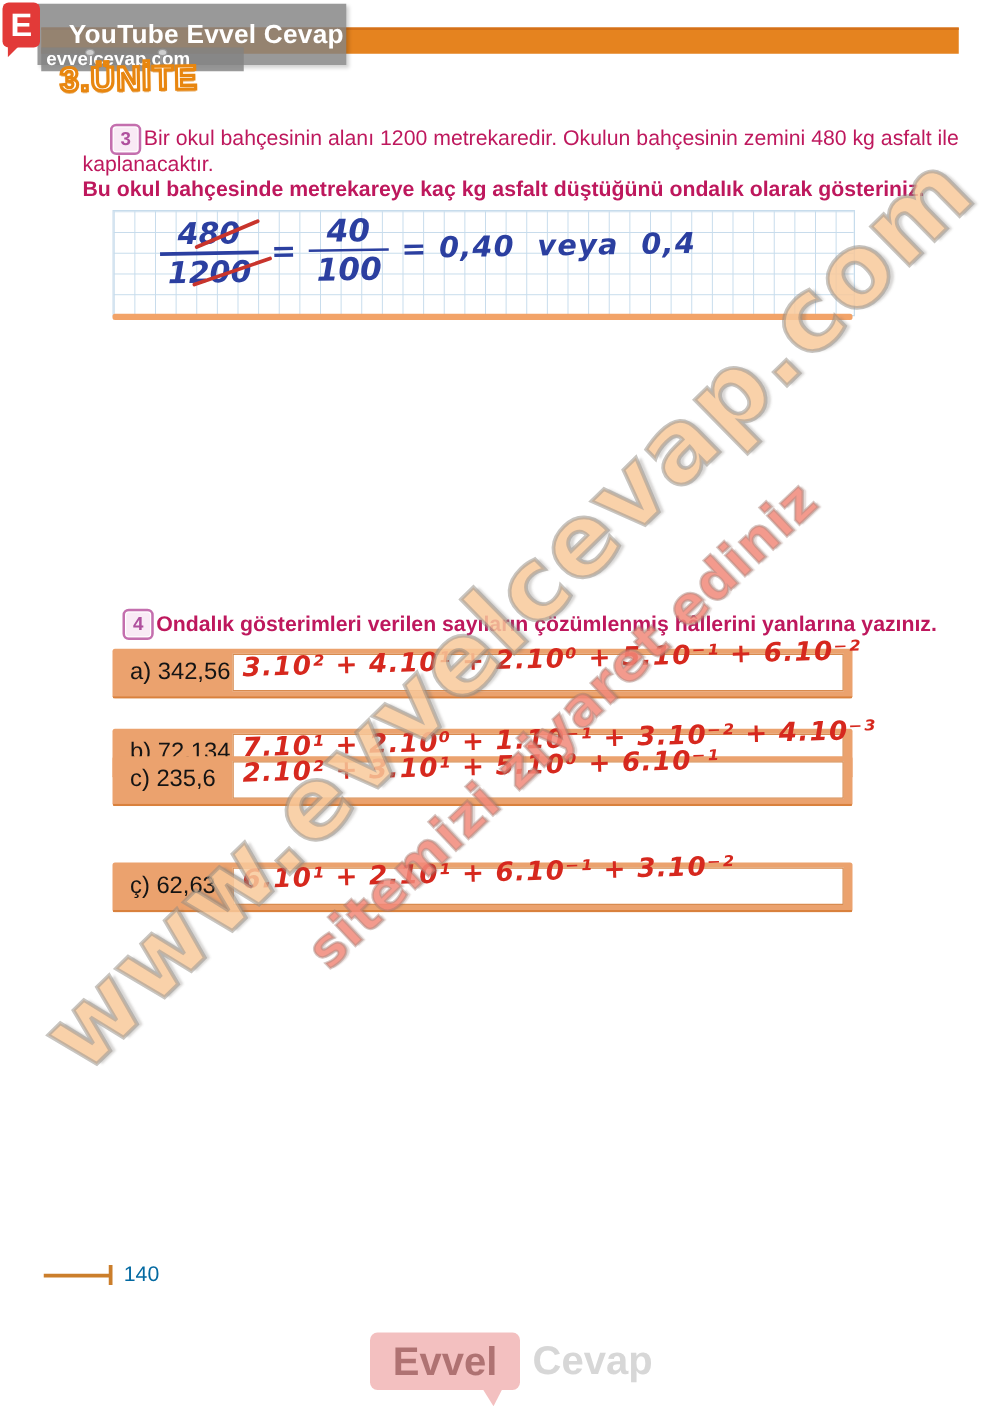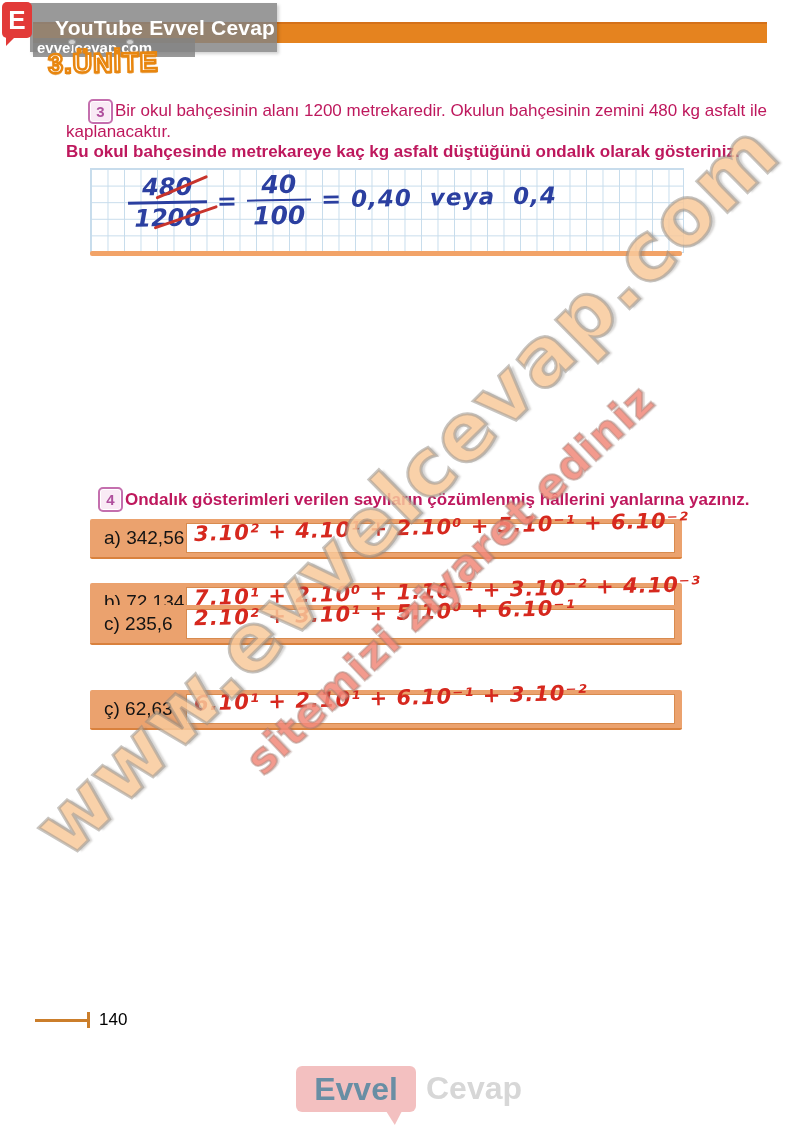--- a/index.html
+++ b/index.html
@@ -76,25 +76,25 @@
     text-shadow:3px 3px 2px rgba(120,115,110,0.35);
     transform:rotate(-44.5deg);transform-origin:0 50%;opacity:.85;}
   .wm-note{left:253px;top:742px;font-size:42px;letter-spacing:1px;color:#F2897A;
     -webkit-text-stroke:2px rgba(160,120,110,0.5);
     text-shadow:2px 2px 1px rgba(150,110,100,0.3);
     transform:rotate(-43.5deg);transform-origin:0 50%;opacity:.85;}
 
   
   .page-rule{left:35px;top:1019px;width:54px;height:3px;background:#CB7E2B;}
   .page-rule-tick{left:87px;top:1012px;width:3px;height:16px;background:#CB7E2B;}
-  .page-num{left:99px;top:1010px;font-size:17px;color:#000000;}
+  .page-num{left:99px;top:1010px;font-size:17px;color:#0369a1;}
   .logo{left:296px;top:1066px;display:flex;align-items:flex-start;opacity:.62;}
   .logo-bubble{position:relative;width:120px;height:46px;background:#EC9B9B;border-radius:6px;
     display:flex;align-items:center;justify-content:center;}
-  .logo-bubble span{color:#0c4a6e;font-size:32px;font-weight:bold;}
+  .logo-bubble span{color:#7f1d1d;font-size:32px;font-weight:bold;}
   .logo-tail{position:absolute;right:14px;bottom:-13px;width:16px;height:14px;background:#EC9B9B;
     clip-path:polygon(0 0,100% 0,55% 100%);}
   .logo-cevap{margin-left:10px;margin-top:4px;color:#BFBFBF;font-size:32px;font-weight:bold;}
 </style>
 </head>
 <body>
 
 <div class="abs orange-bar"></div>
 <div class="abs yt-banner">
   <span>YouTube Evvel Cevap</span>

